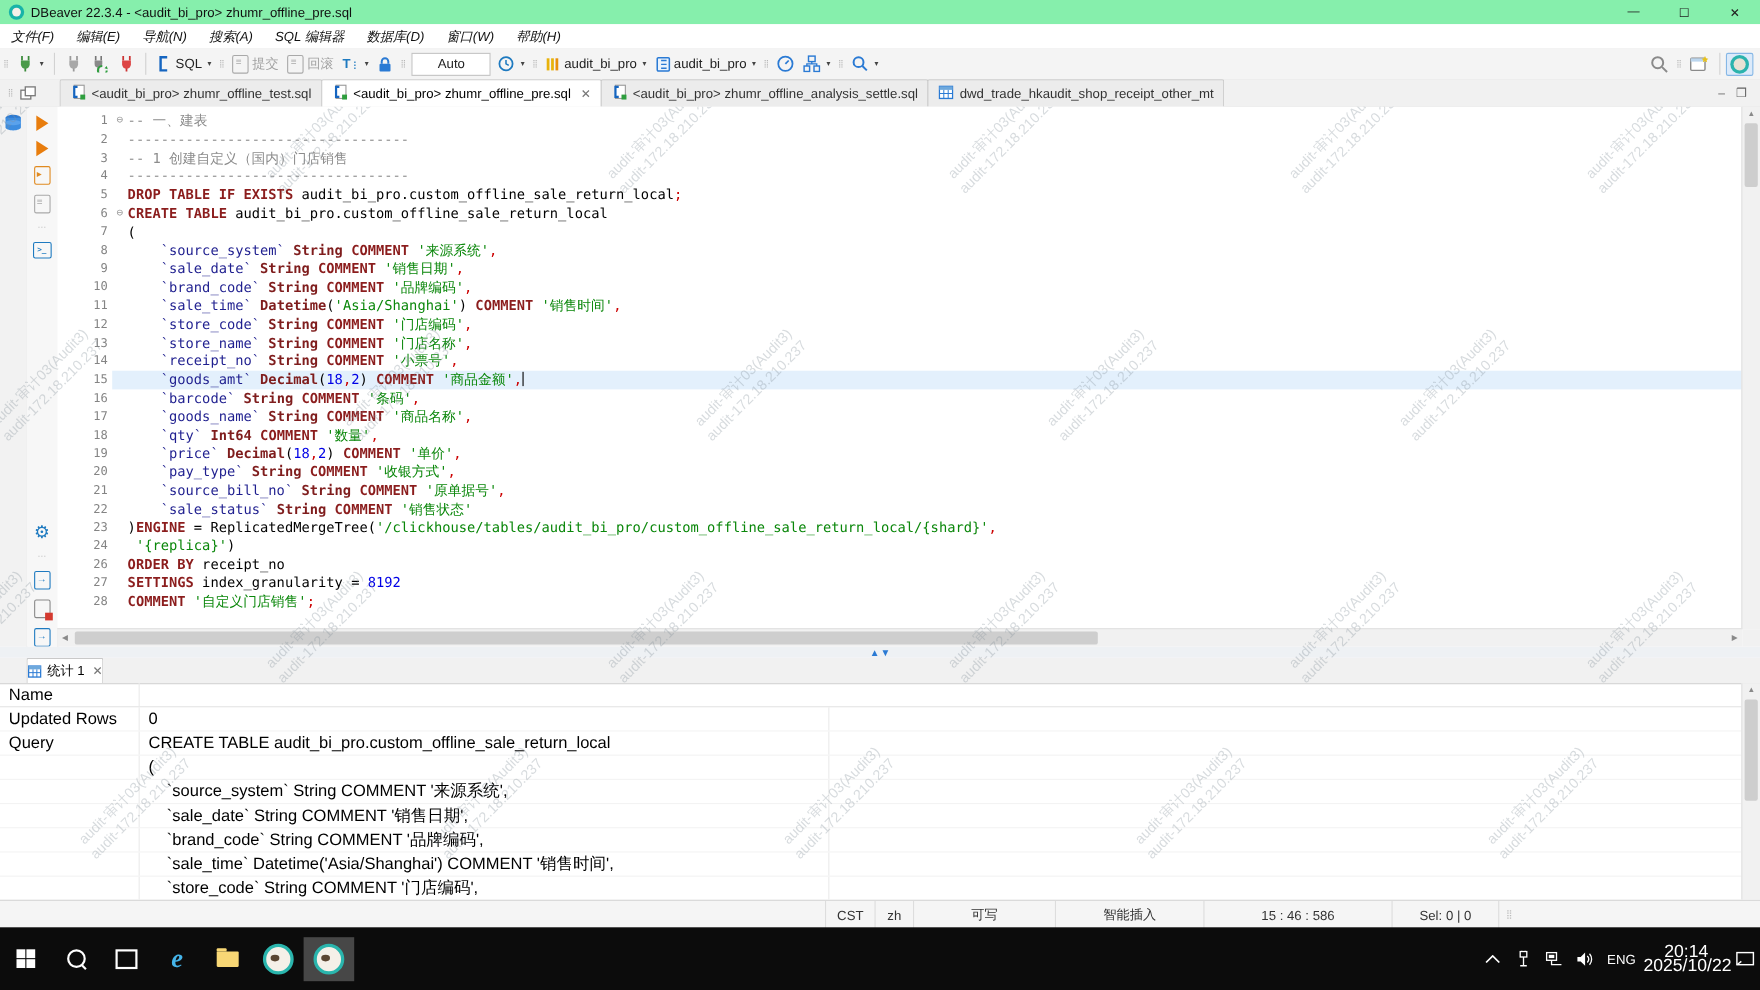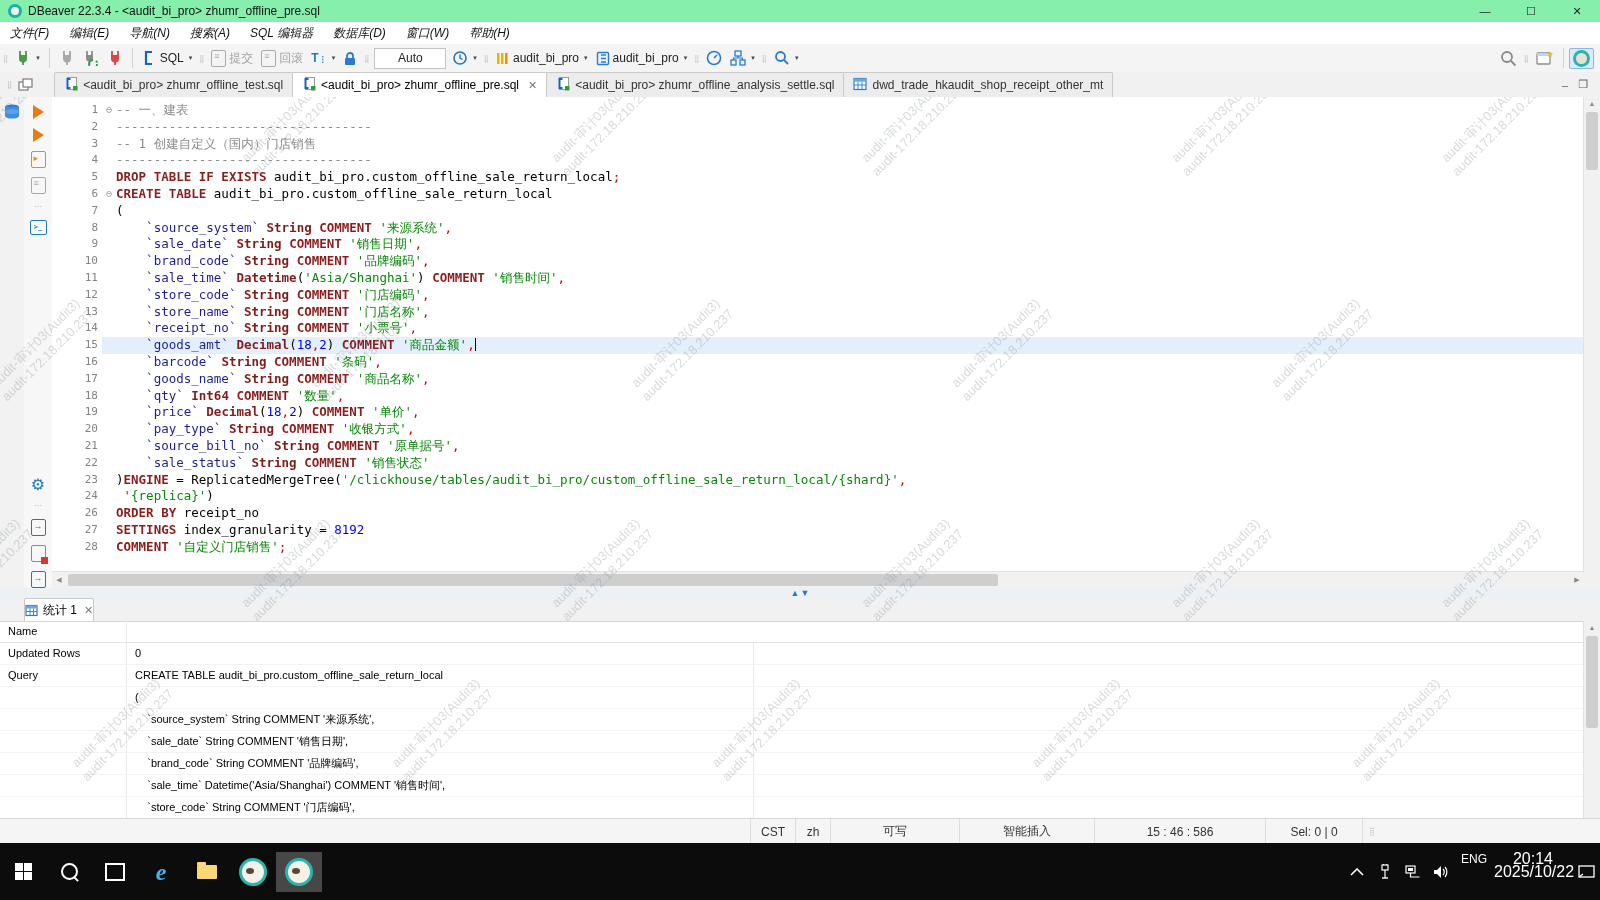--- a/index.html
+++ b/index.html
@@ -106,21 +106,21 @@
   .sash{position:absolute;top:588px;left:0;right:0;height:10px;background:#eef1f4;
     display:flex;align-items:center;justify-content:center;gap:1px;}
   .sash span{color:#2a7ad4;font-size:9px;line-height:9px;}
 
   
   .bottom{position:absolute;top:598px;left:0;right:0;height:220px;background:#fff;overflow:hidden;}
   .btabs{height:23px;background:#f1f1f1;border-bottom:1px solid #d5d5d5;display:flex;align-items:flex-end;font-size:12px;}
   .btab{height:22px;margin-left:24px;background:#fff;border:1px solid #c9c9c9;border-bottom:none;
     display:flex;align-items:center;gap:5px;padding:0 0;border-radius:2px 2px 0 0;}
   .btab .close{color:#777;font-size:11px;margin-left:2px;}
-  .rtable{position:absolute;top:23px;left:0;right:16px;bottom:0;font-size:11px;color:#000;overflow:hidden;}
+  .rtable{position:absolute;top:23px;left:0;right:16px;bottom:0;font-size:15px;color:#000;overflow:hidden;}
   .rrow{display:flex;height:21px;line-height:21px;border-bottom:1px solid #f3f3f3;}
   .rrow.header{border-bottom:1px solid #e4e4e4;}
   .rname{width:118px;padding-left:8px;border-right:1px solid #eaeaea;flex:none;white-space:pre;}
   .rvalue{width:618px;padding-left:8px;border-right:1px solid #eaeaea;flex:none;white-space:pre;overflow:hidden;}
   .bvscroll{position:absolute;right:0;top:23px;bottom:0;width:16px;background:#f1f1f1;border-left:1px solid #e2e2e2;}
   .bvscroll .arr{height:13px;text-align:center;font-size:7px;color:#8a8a8a;line-height:13px;}
   .bvthumb{position:absolute;left:2px;right:2px;top:15px;height:92px;background:#cecece;border-radius:2px;}
 
   
   .statusbar{position:absolute;top:818px;left:0;right:0;height:25px;background:#f5f5f5;
@@ -137,21 +137,21 @@
   .startgrid{display:grid;grid-template-columns:8px 8px;grid-template-rows:8px 8px;gap:1px;}
   .startgrid i{background:#fff;display:block;}
   .searchring{width:13px;height:13px;border:2px solid #fff;border-radius:50%;position:relative;}
   .searchring::after{content:"";position:absolute;width:2px;height:6px;background:#fff;left:12px;top:11px;transform:rotate(-45deg);}
   .taskview{width:16px;height:14px;border:2px solid #fff;}
   .ie{color:#45b5ea;font-size:24px;font-weight:bold;font-style:italic;font-family:"Liberation Serif",serif;line-height:24px;}
   .folder{width:20px;height:14px;background:#f8d775;border-radius:1px;position:relative;}
   .folder::before{content:"";position:absolute;top:-3px;left:0;width:9px;height:3px;background:#f8d775;border-radius:1px 1px 0 0;}
   .beaver{width:22px;height:22px;border-radius:50%;border:3px solid #2ab5ad;background:#f5f0e8;position:relative;}
   .beaver::after{content:"";position:absolute;left:4px;top:7px;width:8px;height:6px;border-radius:50%;background:#5b4632;}
-  .tray{margin-left:auto;display:flex;gap:2px;}
+  .tray{margin-left:auto;display:flex;align-items:center;gap:2px;}
   .tray .ticon{width:26px;height:40px;display:flex;align-items:center;justify-content:center;flex:none;}
   .tray svg{display:block;}
   .lang{font-size:12px;width:36px;text-align:center;}
   .clockblk{width:78px;text-align:center;font-size:16px;line-height:13px;}
   .notif{width:40px;}
 
   
   .wmlayer{position:absolute;top:97px;left:0;right:0;height:721px;overflow:hidden;pointer-events:none;z-index:40;}
   .wm{position:absolute;transform:rotate(-45deg);color:rgba(135,145,155,0.33);
     font-size:13px;line-height:17px;white-space:nowrap;text-align:center;}

